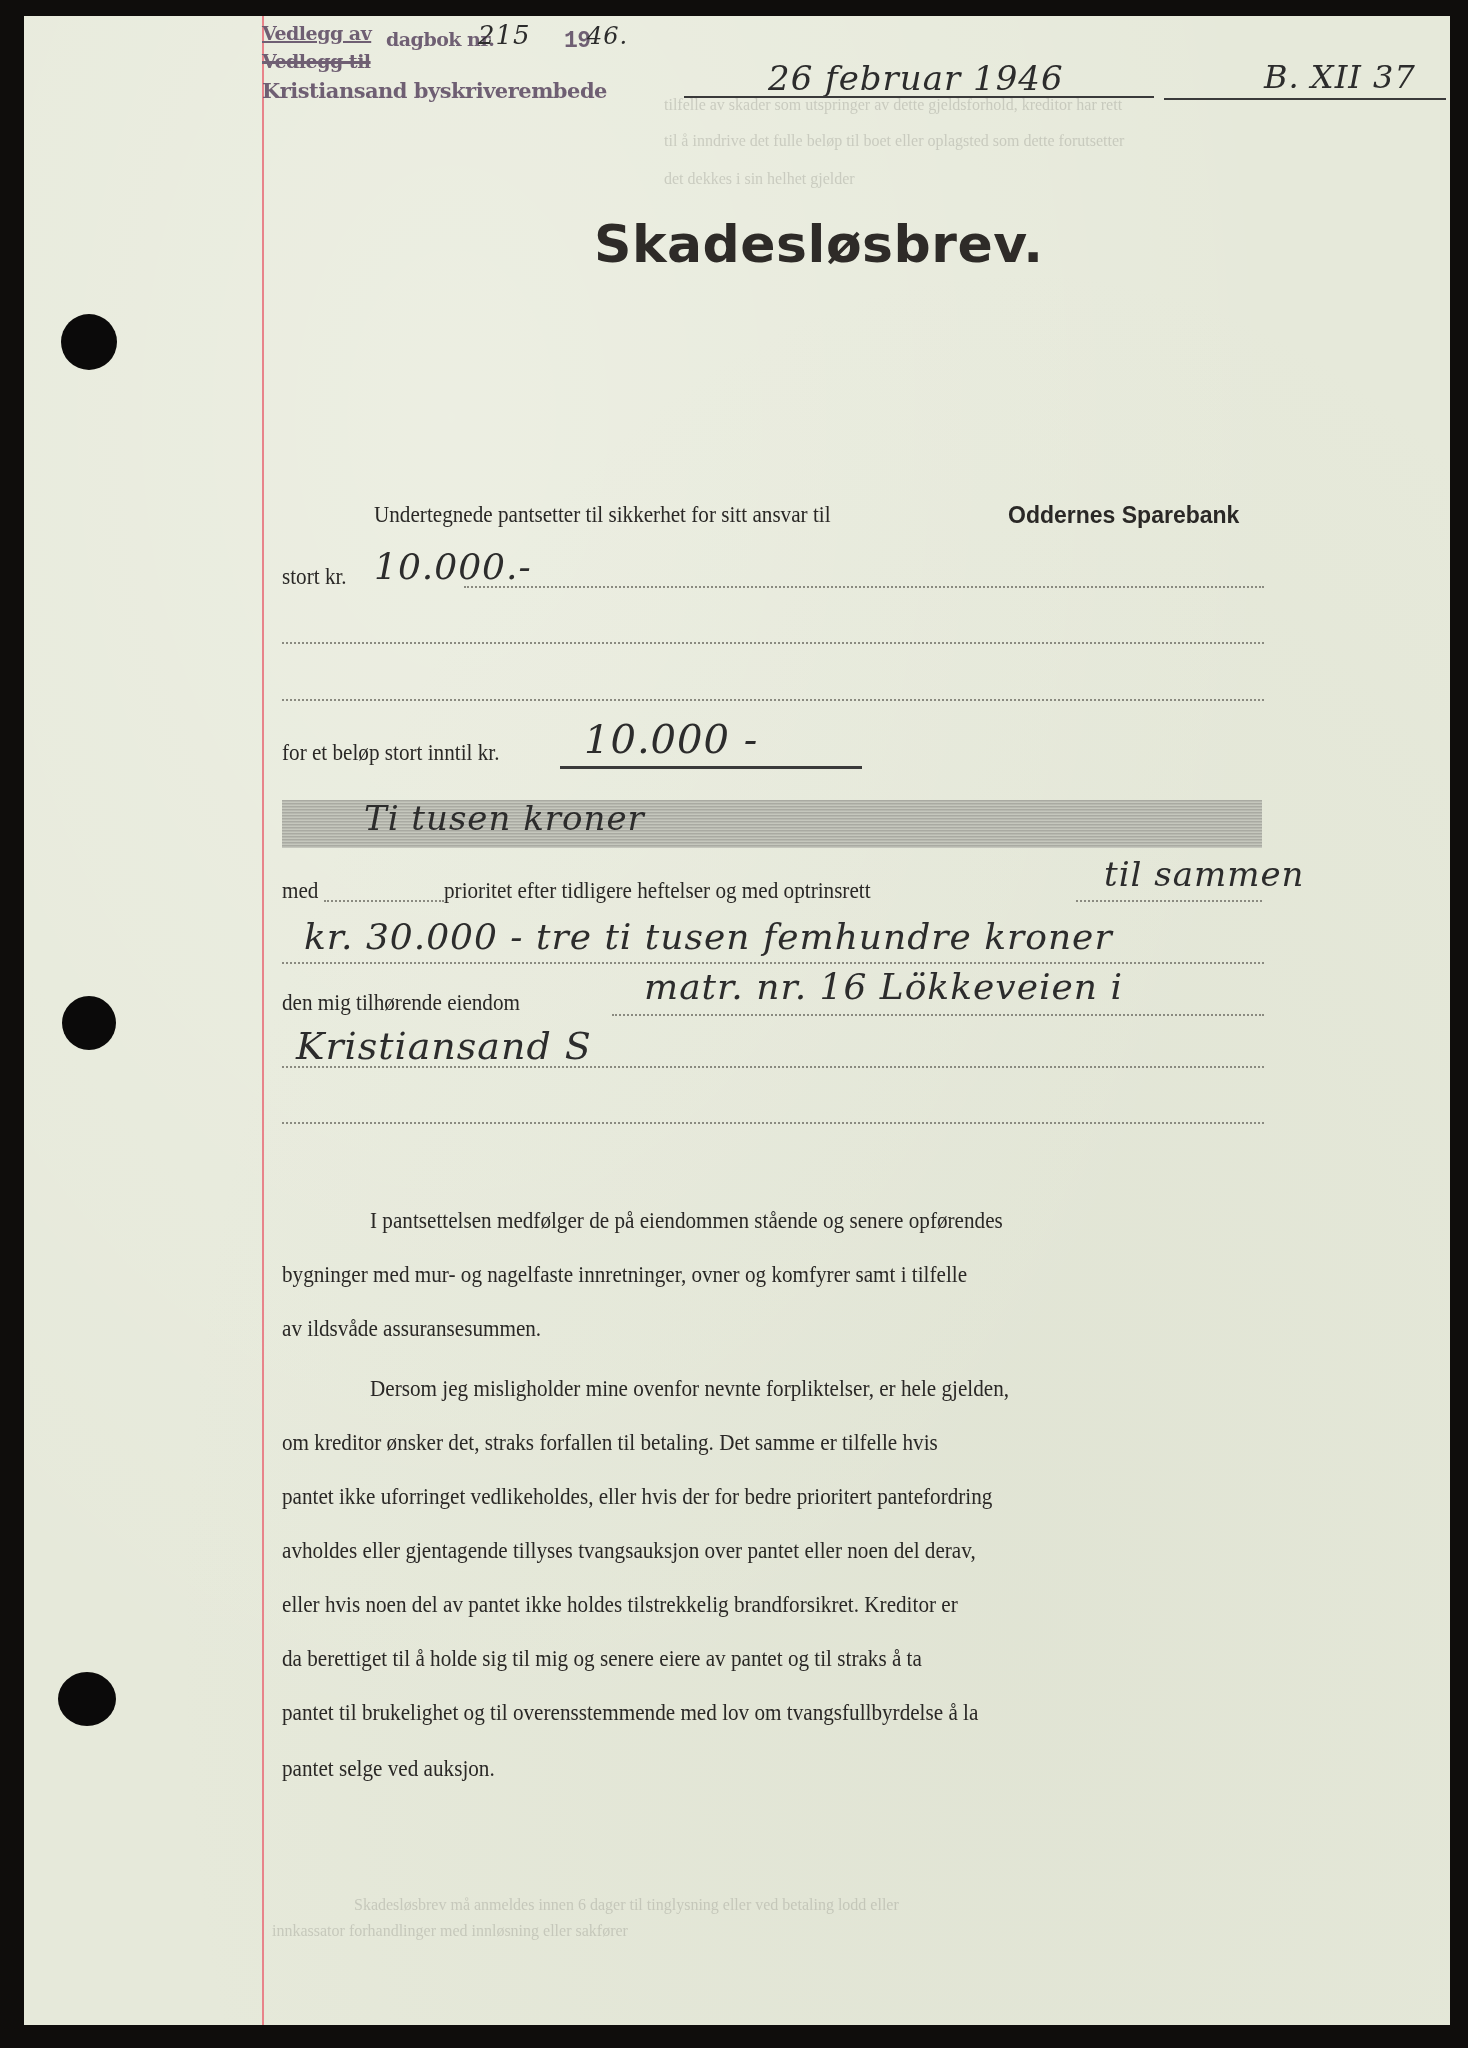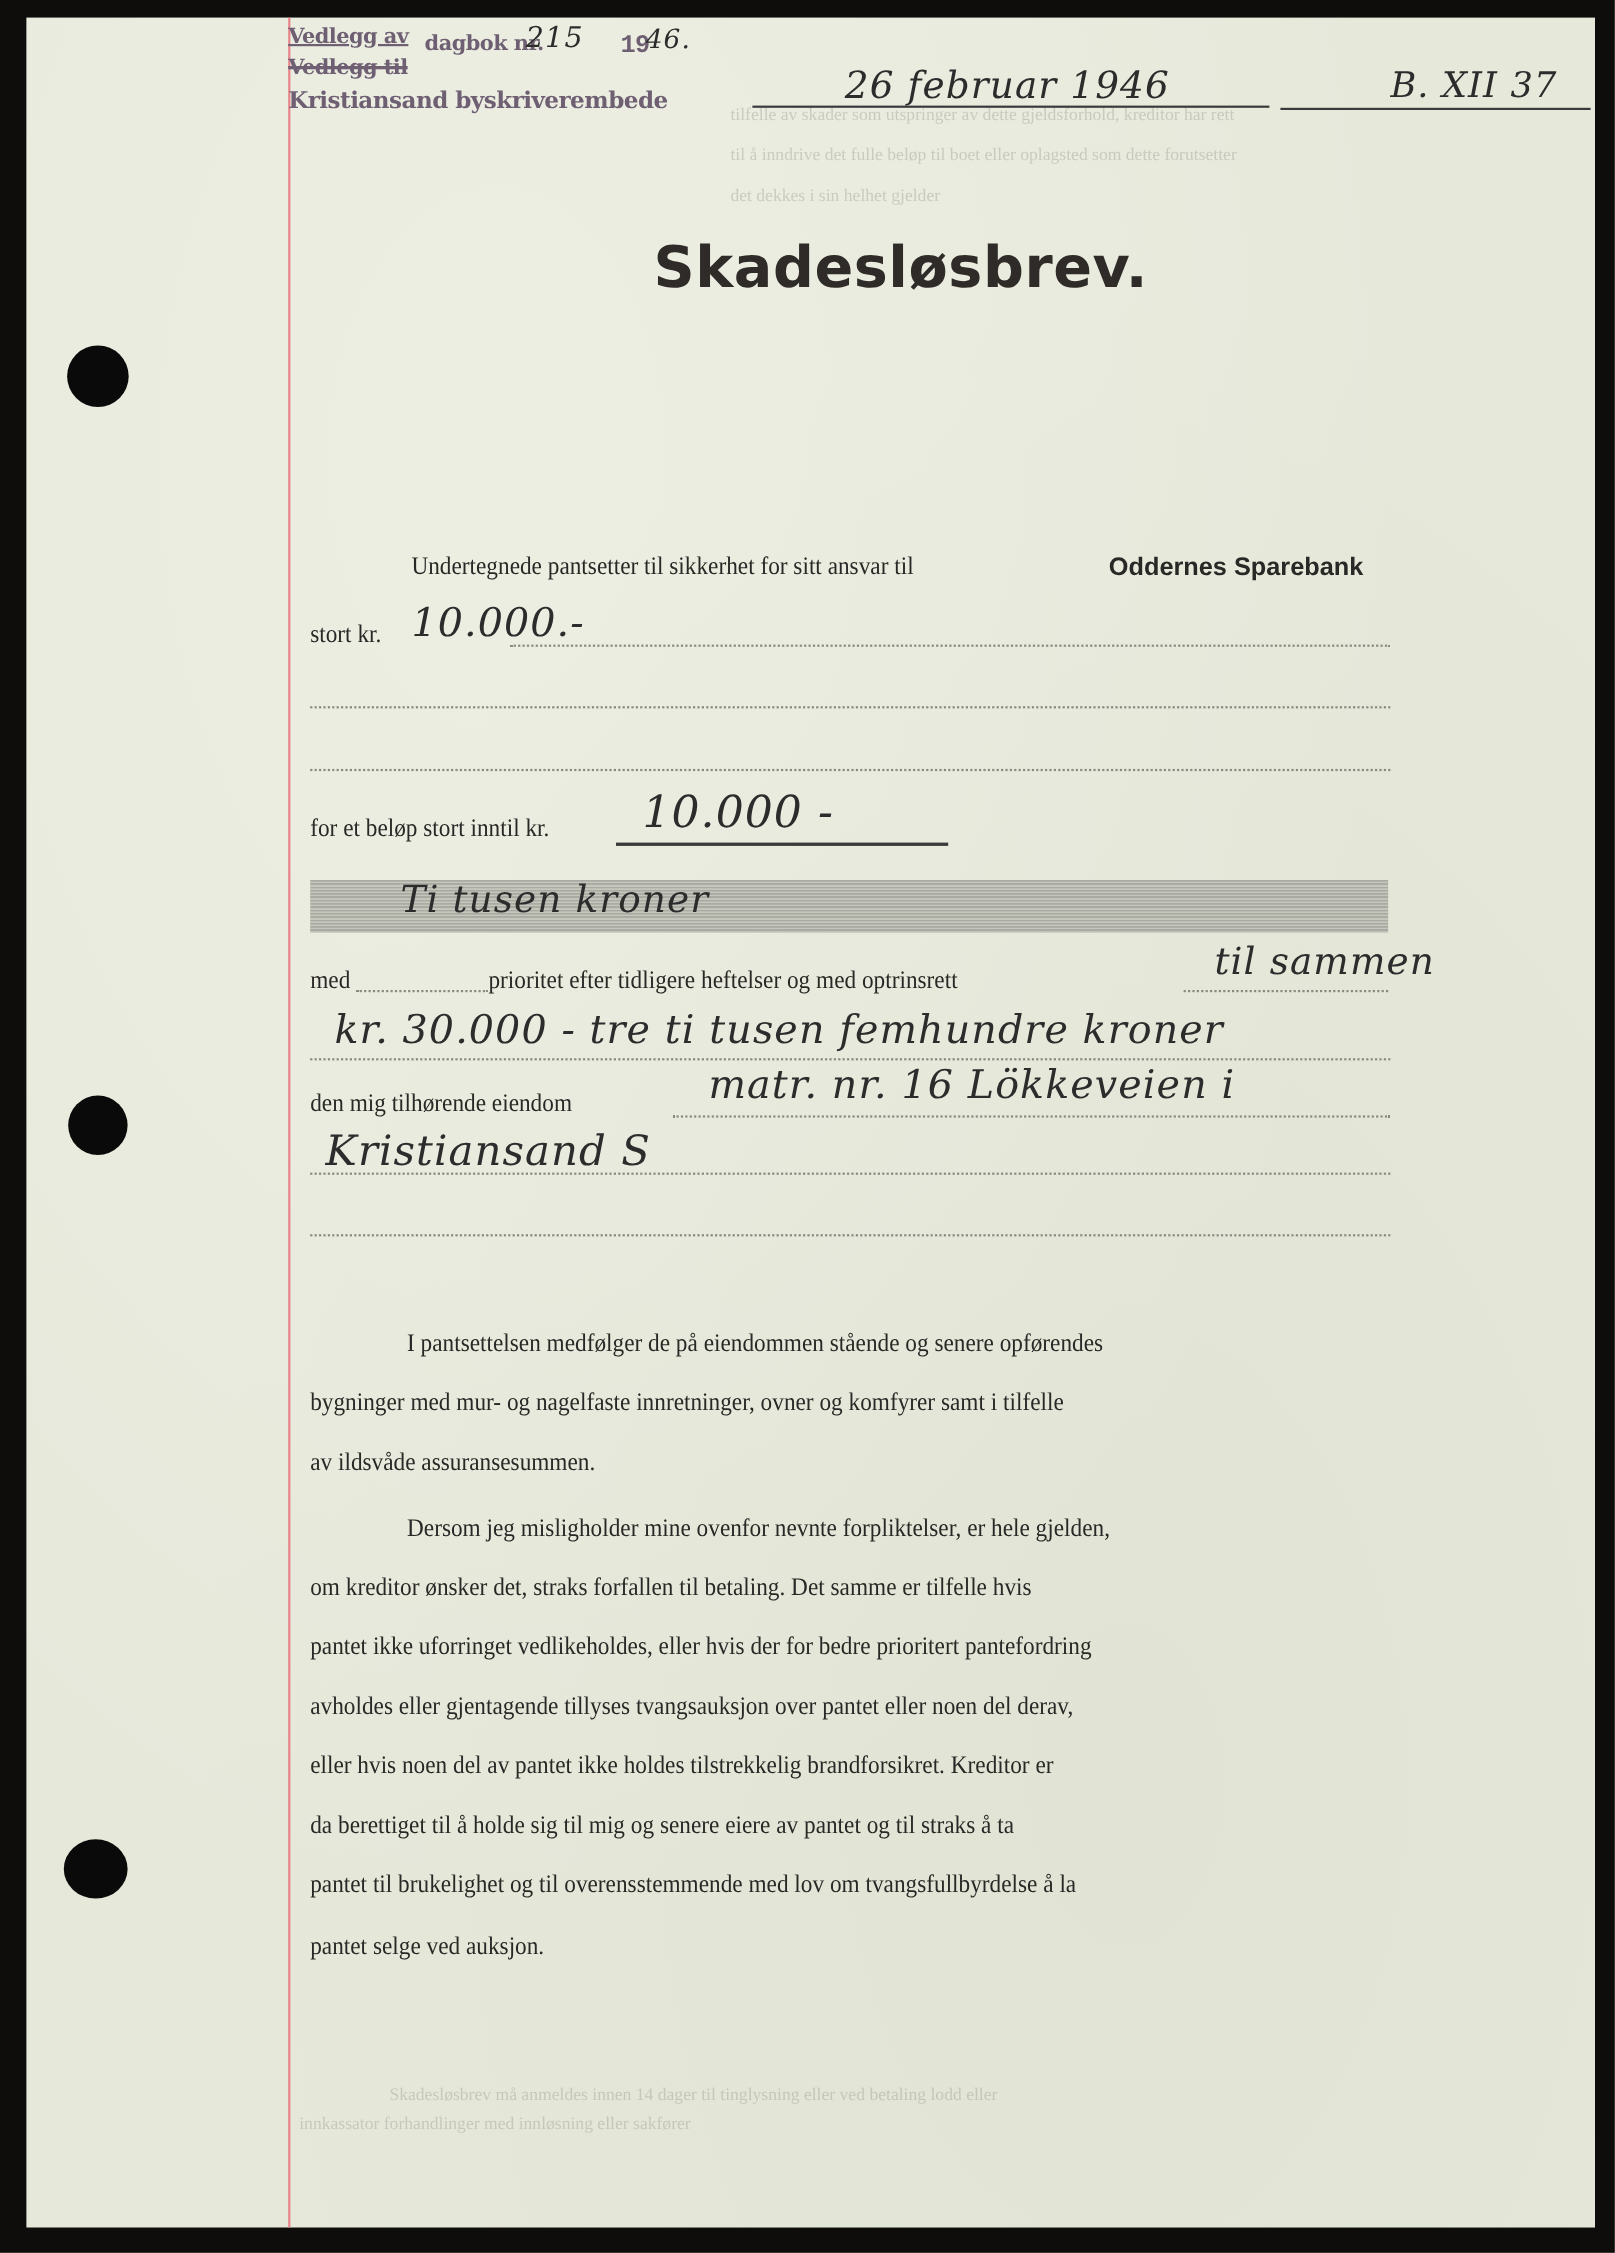--- a/index.html
+++ b/index.html
@@ -70,21 +70,21 @@
 
   <div class="margin-line"></div>
 
   <div class="hole" style="left:37px;top:298px;width:56px;height:56px;"></div>
   <div class="hole" style="left:38px;top:980px;width:54px;height:54px;"></div>
   <div class="hole" style="left:34px;top:1656px;width:58px;height:54px;"></div>
 
   <div class="abs faint" style="left:640px;top:80px;">tilfelle av skader som utspringer av dette gjeldsforhold, kreditor har rett</div>
   <div class="abs faint" style="left:640px;top:116px;">til å inndrive det fulle beløp til boet eller oplagsted som dette forutsetter</div>
   <div class="abs faint" style="left:640px;top:154px;">det dekkes i sin helhet gjelder</div>
-  <div class="abs faint" style="left:330px;top:1880px;">Skadesløsbrev må anmeldes innen 14 dager til tinglysning eller ved betaling lodd eller</div>
+  <div class="abs faint" style="left:330px;top:1880px;">Skadesløsbrev må anmeldes innen 6 dager til tinglysning eller ved betaling lodd eller</div>
   <div class="abs faint" style="left:248px;top:1906px;">innkassator forhandlinger med innløsning eller sakfører</div>
 
   <div class="abs stamp stamp-u" style="left:238px;top:6px;font-size:19px;">Vedlegg av</div>
   <div class="abs stamp" style="left:362px;top:12px;font-size:19px;">dagbok nr.</div>
   <div class="abs hand" style="left:454px;top:4px;font-size:26px;">215</div>
   <div class="abs stamp" style="left:540px;top:12px;font-size:23px;font-family:Liberation Mono, monospace;">19</div>
   <div class="abs hand" style="left:563px;top:6px;font-size:24px;">46.</div>
   <div class="abs stamp stamp-strike" style="left:238px;top:34px;font-size:19px;">Vedlegg til</div>
   <div class="abs stamp" style="left:238px;top:62px;font-size:21px;">Kristiansand byskriverembede</div>
 

